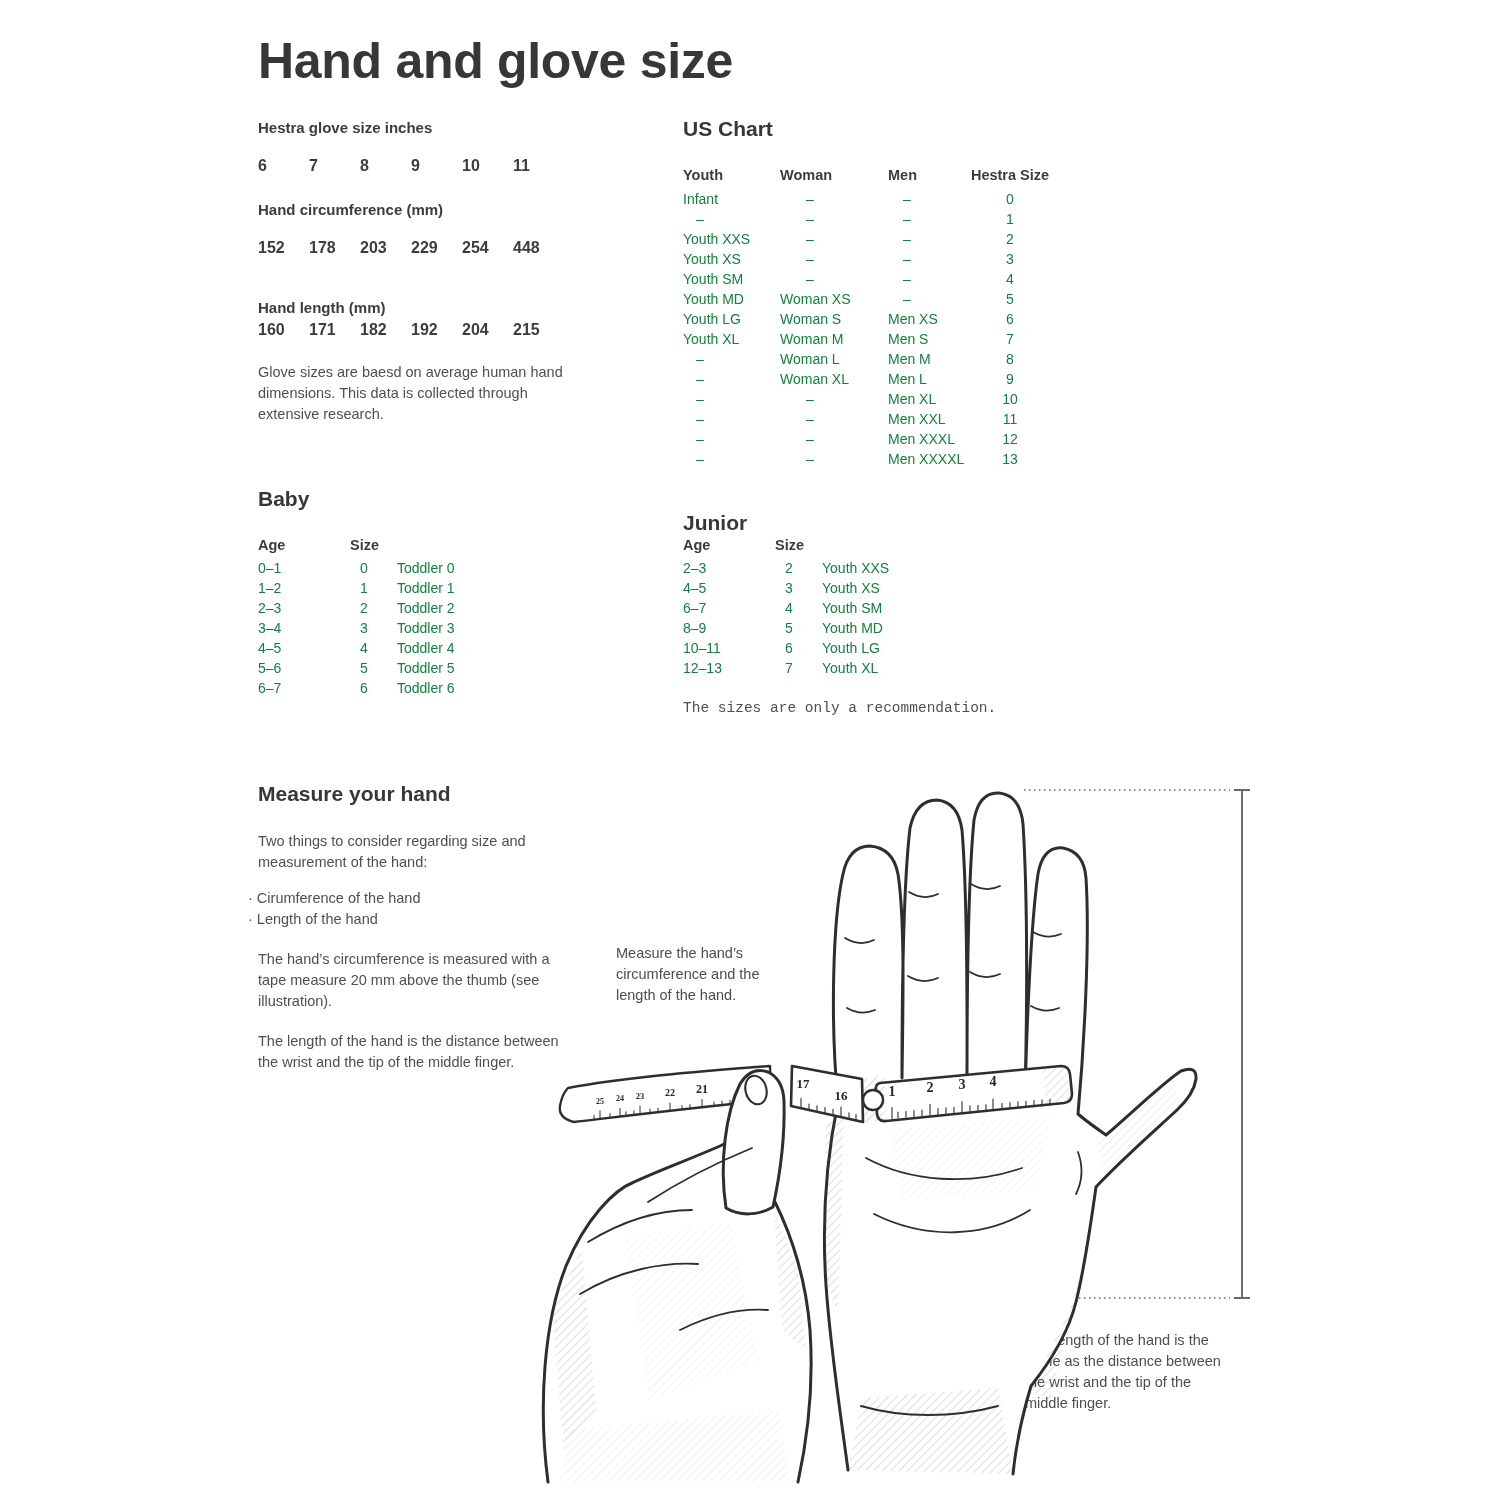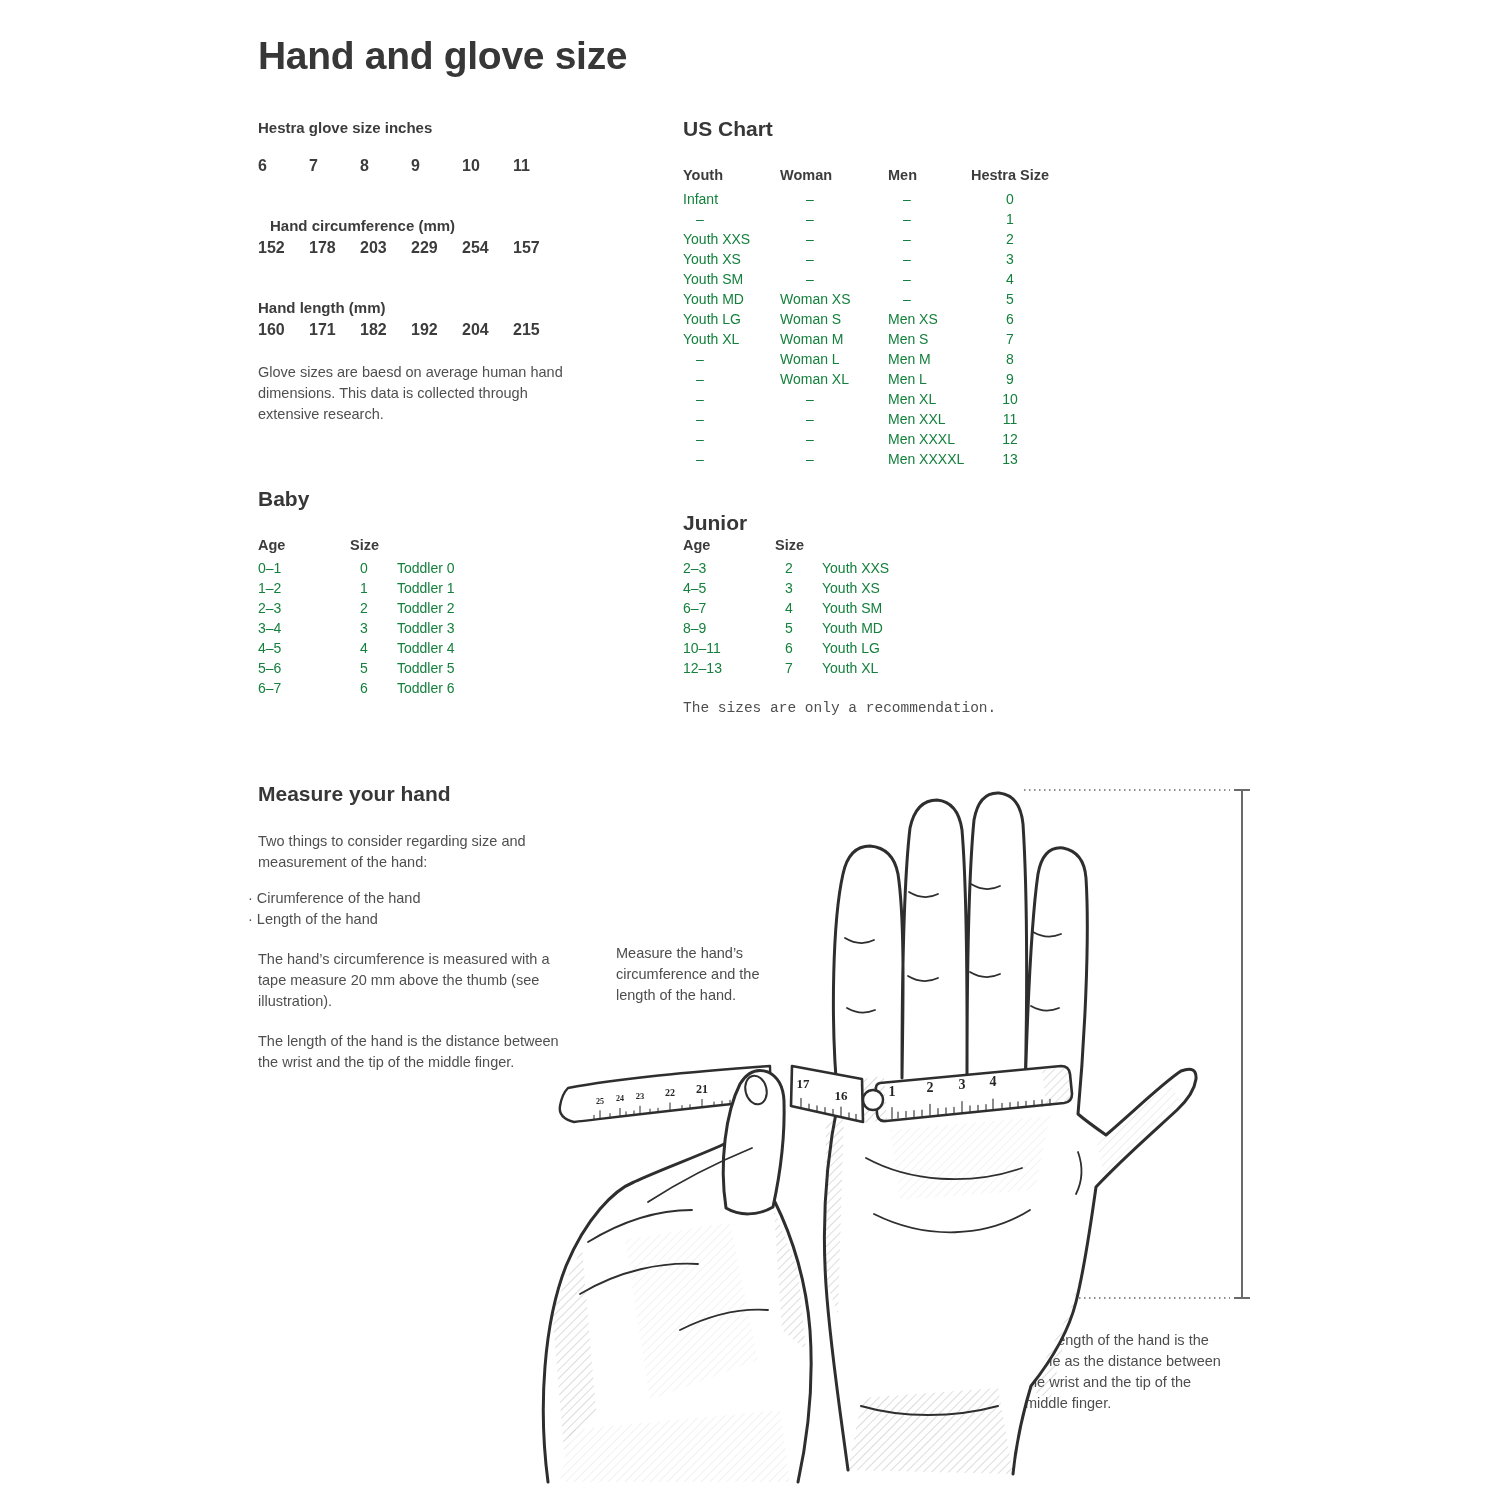--- a/index.html
+++ b/index.html
@@ -1,18 +1,18 @@
 <!DOCTYPE html>
 <html><head>
 <meta charset="utf-8">
 <style>
   html,body{margin:0;padding:0;background:#fff;}
   body{width:1500px;height:1500px;position:relative;font-family:"Liberation Sans",sans-serif;color:#4c4c4c;overflow:hidden;}
   .abs{position:absolute;}
-  .title{font-size:39px;font-weight:700;color:#373737;letter-spacing:-0.3px;line-height:1;}
+  .title{font-size:50px;font-weight:700;color:#373737;letter-spacing:-0.3px;line-height:1;}
   .h2{font-size:21px;font-weight:700;color:#373737;line-height:1;}
   .lbl{font-size:15px;font-weight:700;color:#3c3c3c;line-height:1;}
   .num-row{display:flex;font-size:16px;font-weight:700;color:#3c3c3c;line-height:1;}
   .num-row .ncell{width:51px;}
   .para{font-size:14.5px;line-height:21px;color:#4f4f4f;}
   .thead{display:flex;font-size:14.5px;font-weight:700;color:#3c3c3c;height:22px;line-height:18px;}
   .tbody .trow{display:flex;height:20px;line-height:20px;font-size:14px;color:#15803d;}
   .tbody .trow span{display:inline-block;}
   
   .uschart .c0{width:97px;}
@@ -39,28 +39,28 @@
 <div class="abs lbl" style="left:258px;top:120px;">Hestra glove size inches</div>
 <div class="abs num-row" style="left:258px;top:158px;">
     <span class="ncell c0">6</span>
     <span class="ncell c1">7</span>
     <span class="ncell c2">8</span>
     <span class="ncell c3">9</span>
     <span class="ncell c4">10</span>
     <span class="ncell c5">11</span>
   </div>
 
-<div class="abs lbl" style="left:258px;top:218px;margin-left:12px;">Hand circumference (mm)</div>
+<div class="abs lbl" style="left:258px;top:202px;">Hand circumference (mm)</div>
 <div class="abs num-row" style="left:258px;top:240px;">
     <span class="ncell c0">152</span>
     <span class="ncell c1">178</span>
     <span class="ncell c2">203</span>
     <span class="ncell c3">229</span>
     <span class="ncell c4">254</span>
-    <span class="ncell c5">157</span>
+    <span class="ncell c5">448</span>
   </div>
 
 <div class="abs lbl" style="left:258px;top:284px;margin-top:16px;">Hand length (mm)</div>
 <div class="abs num-row" style="left:258px;top:322px;">
     <span class="ncell c0">160</span>
     <span class="ncell c1">171</span>
     <span class="ncell c2">182</span>
     <span class="ncell c3">192</span>
     <span class="ncell c4">204</span>
     <span class="ncell c5">215</span>

